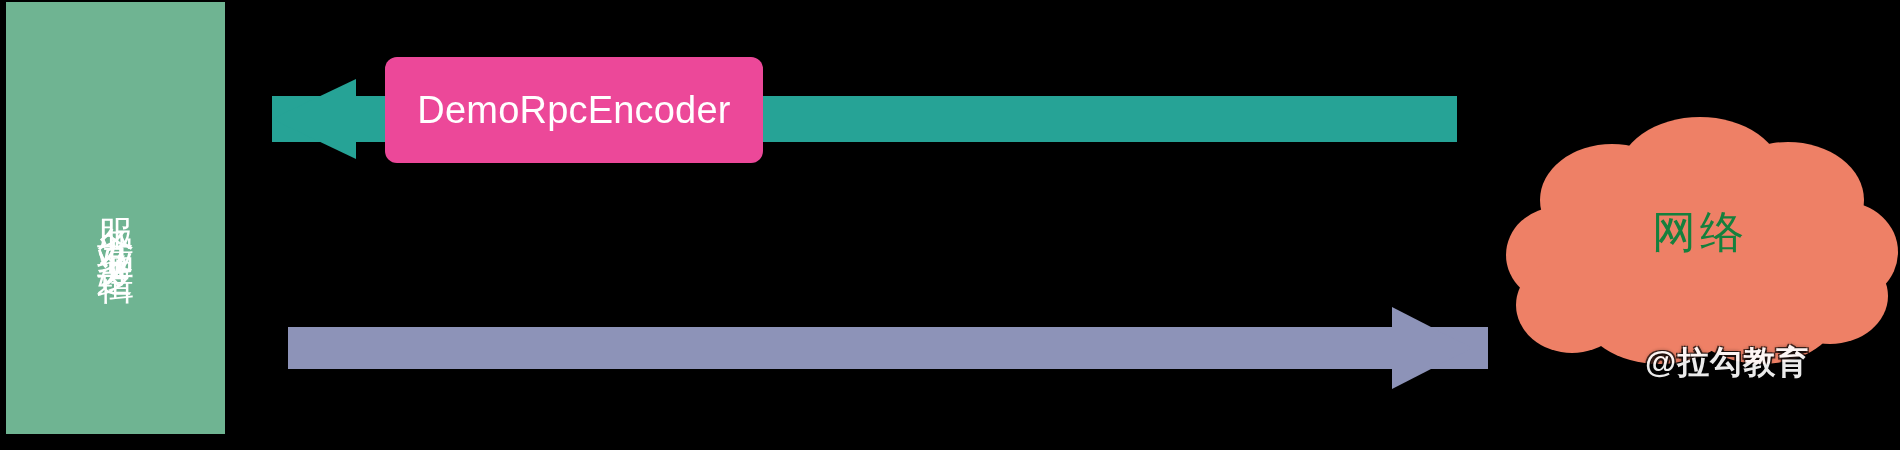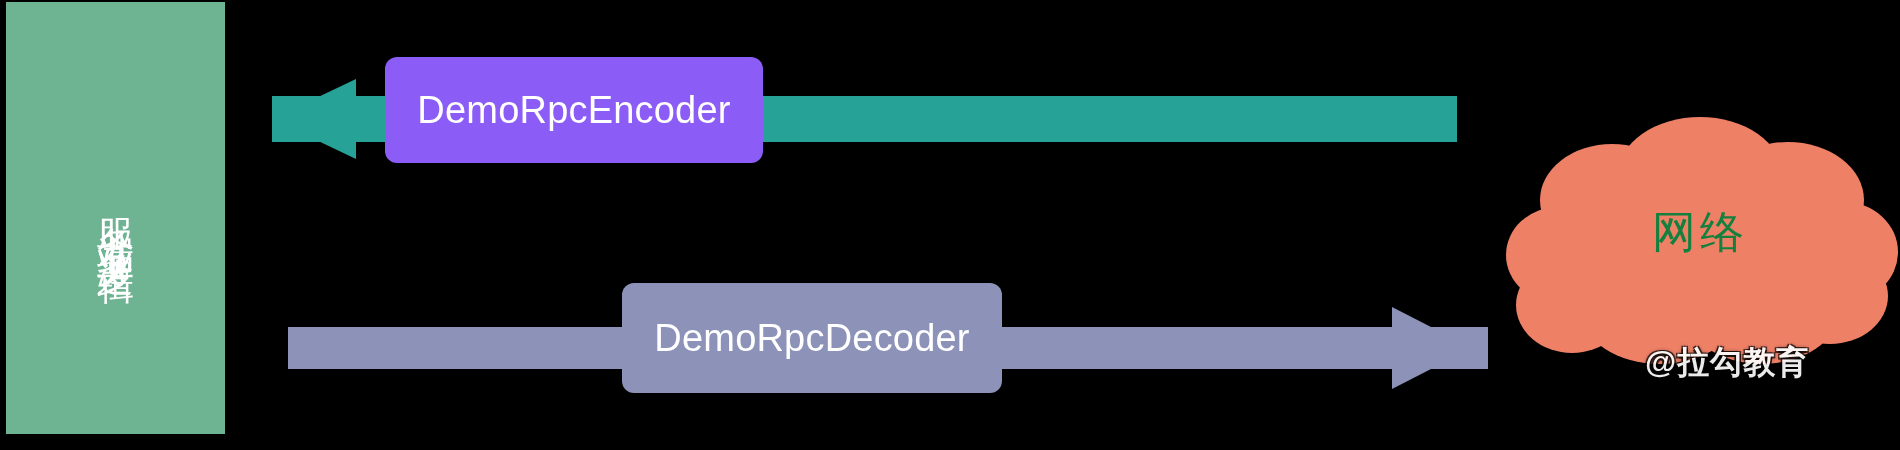--- a/index.html
+++ b/index.html
@@ -56,21 +56,21 @@
     align-items: center;
     justify-content: center;
     border-radius: 12px;
     color: #ffffff;
     font-size: 38px;
     font-weight: 400;
     letter-spacing: 0.2px;
     white-space: nowrap;
     font-family: "Liberation Sans", sans-serif;
   }
-  .node-teal { background: #8b5cf6; }
+  .node-teal { background: #ec4899; }
   .node-purple { background: #8d93b8; }
 
   #box-encoder {
     left: 385px;
     top: 57px;
     width: 378px;
     height: 106px;
   }
   #box-client-handler {
     left: 873px;
@@ -147,23 +147,20 @@
       <rect x="288" y="327" width="1200" height="42" fill="#8d93b8"></rect>
       <polygon points="1472,348 1392,307 1392,389" fill="#8d93b8"></polygon>
     </g>
   </svg>
 
   <div id="box-encoder" class="node-box node-teal">
     <span>DemoRpcEncoder</span>
   </div>
 
 
-  <div id="box-decoder" class="node-box node-purple">
-    <span>DemoRpcDecoder</span>
-  </div>
 
   <div id="cloud-wrap">
     <svg width="400" height="265" viewBox="0 0 400 265">
       <g fill="#ee8066">
         <ellipse cx="200" cy="75" rx="82" ry="58"></ellipse>
         <ellipse cx="112" cy="100" rx="72" ry="56"></ellipse>
         <ellipse cx="288" cy="100" rx="76" ry="58"></ellipse>
         <ellipse cx="58" cy="155" rx="52" ry="48"></ellipse>
         <ellipse cx="344" cy="152" rx="54" ry="50"></ellipse>
         <ellipse cx="72" cy="205" rx="56" ry="48"></ellipse>

